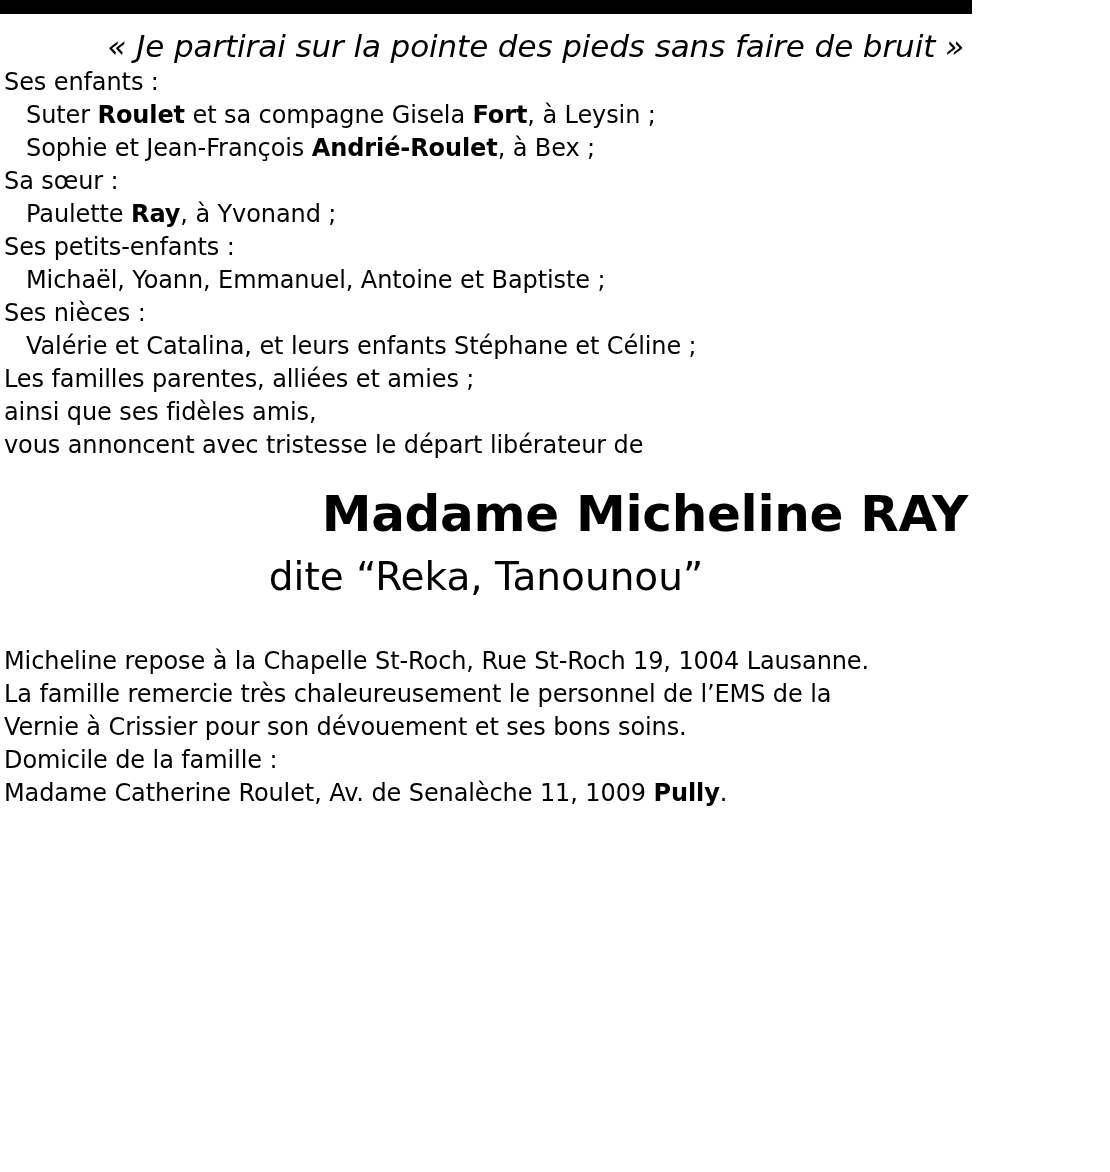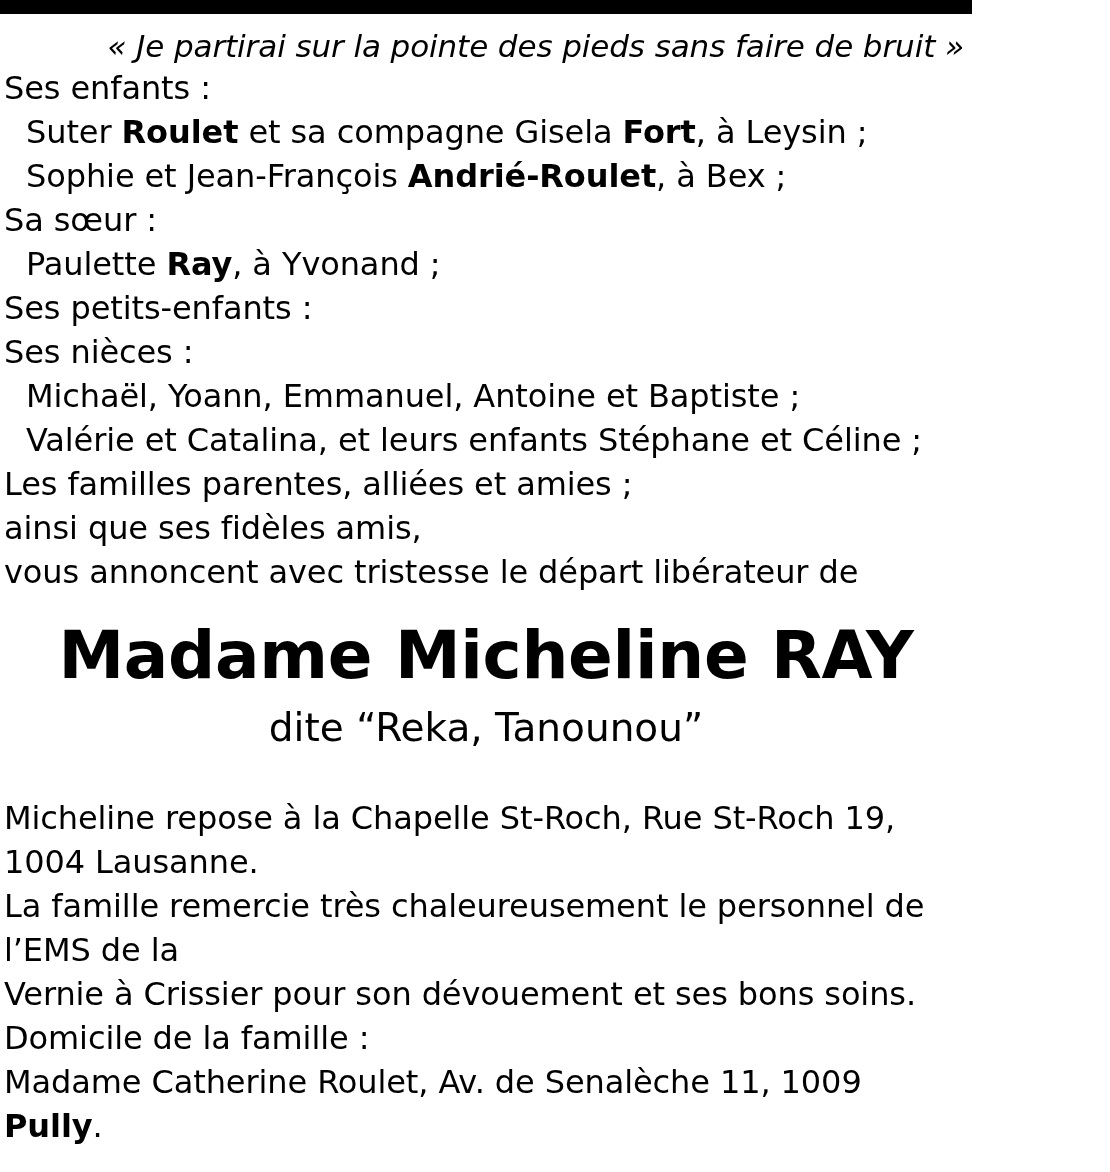--- a/index.html
+++ b/index.html
@@ -31,37 +31,37 @@
   .quote {
     text-align: right;
     font-style: italic;
     font-size: 31px;
     line-height: 1.22;
     padding-top: 14px;
     padding-right: 4px;
     letter-spacing: -0.1px;
   }
   .block {
-    font-size: 32px;
+    font-size: 24px;
     line-height: 1.375;
     letter-spacing: -0.1px;
   }
   .line {
     white-space: pre-wrap;
   }
   .indent {
     padding-left: 22px;
   }
   b, .b {
     font-weight: bold;
   }
   .deceased-name {
-    text-align: center;
+    text-align: right;
     font-weight: bold;
-    font-size: 66px;
+    font-size: 50px;
     line-height: 1.2;
     margin-top: 22px;
     letter-spacing: -0.3px;
   }
   .alias {
     text-align: center;
     font-size: 39px;
     line-height: 1.2;
     margin-top: 10px;
     margin-bottom: 14px;
@@ -81,22 +81,22 @@
 
     <div class="quote">« Je partirai sur la pointe des pieds sans faire de bruit »</div>
 
     <div class="block" id="family-sections">
         <div class="line">Ses enfants :</div>
         <div class="line indent"><span>Suter </span><span class="b">Roulet</span><span> et sa compagne Gisela </span><span class="b">Fort</span><span>, à Leysin ;</span></div>
         <div class="line indent"><span>Sophie et Jean-François </span><span class="b">Andrié-Roulet</span><span>, à Bex ;</span></div>
         <div class="line">Sa sœur :</div>
         <div class="line indent"><span>Paulette </span><span class="b">Ray</span><span>, à Yvonand ;</span></div>
         <div class="line">Ses petits-enfants :</div>
+        <div class="line indent"><span>Michaël, Yoann, Emmanuel, Antoine et Baptiste ;</span></div>
         <div class="line">Ses nièces :</div>
-        <div class="line indent"><span>Michaël, Yoann, Emmanuel, Antoine et Baptiste ;</span></div>
         <div class="line indent"><span>Valérie et Catalina, et leurs enfants Stéphane et Céline ;</span></div>
       </div>
 
     <div class="block" id="pre-announcement-lines">
         <div class="line">Les familles parentes, alliées et amies ;</div>
         <div class="line">ainsi que ses fidèles amis,</div>
         <div class="line">vous annoncent avec tristesse le départ libérateur de</div>
       </div>
 
     <div class="deceased-name">Madame Micheline RAY</div>

